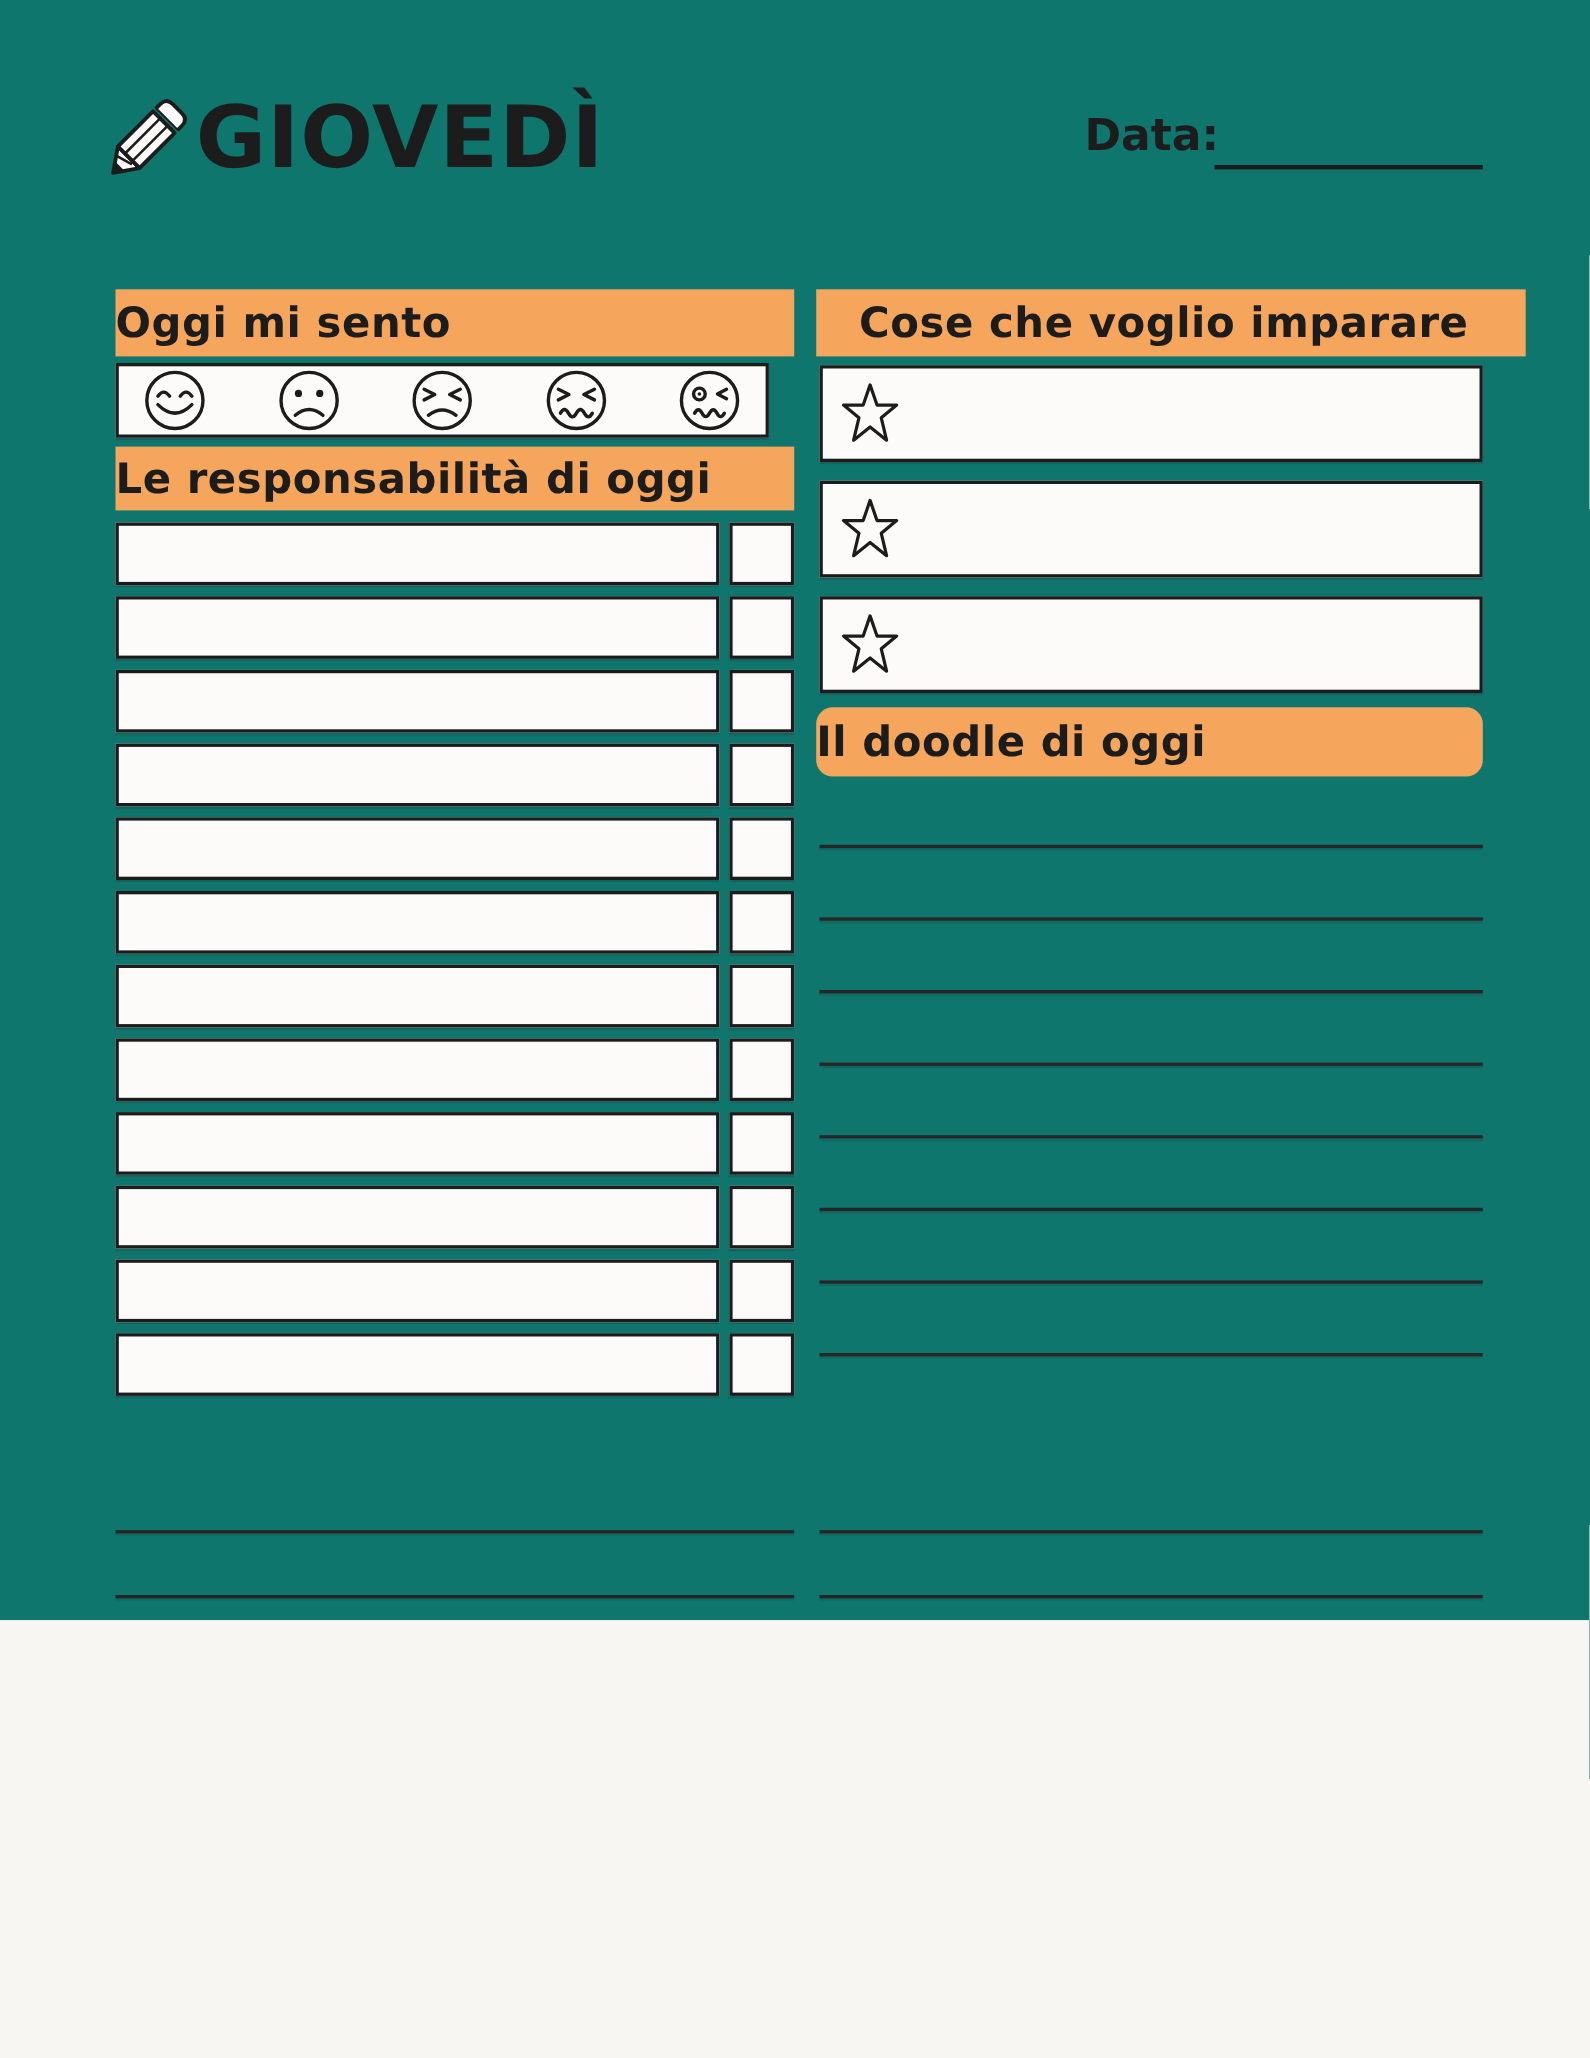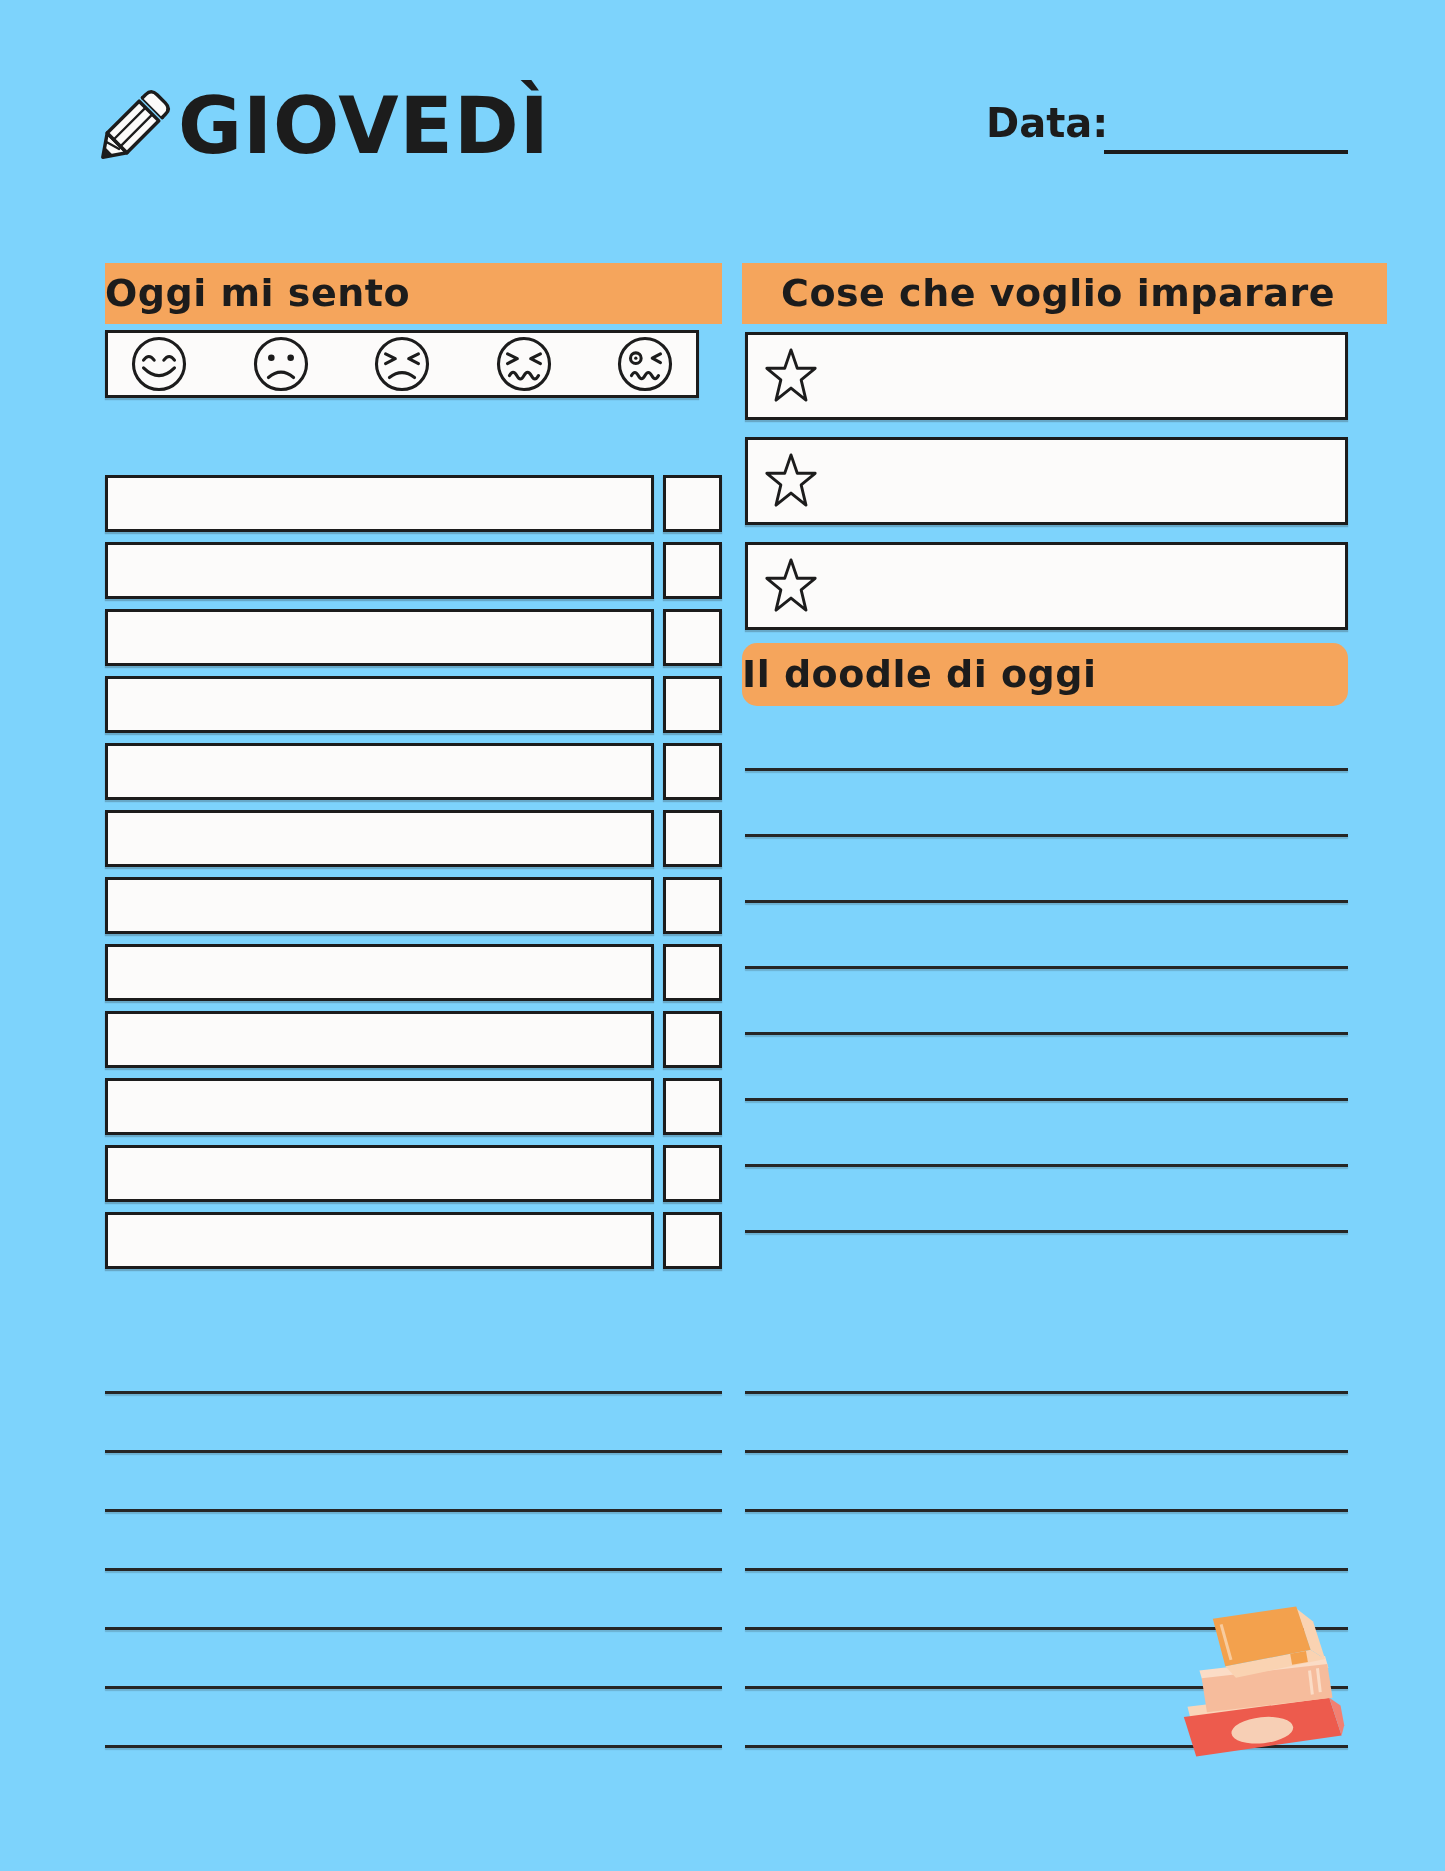--- a/index.html
+++ b/index.html
@@ -1,16 +1,16 @@
 <!DOCTYPE html>
 <html><head>
 <meta charset="utf-8">
 <style>
   html,body{margin:0;padding:0;background:#F7F6F3;}
-  .page{position:relative;width:1445px;height:1871px;background:#7dd3fc;
+  .page{position:relative;width:1445px;height:1473px;background:#0f766e;
         font-family:"DejaVu Sans",sans-serif;color:#1C1C1C;overflow:hidden;}
   .hdr{position:absolute;font-weight:700;font-size:38px;text-align:left;
        color:#1C1C1C;letter-spacing:.5px;}
   .hdr.orange{background:#F5A55C;}
   .hdr.coral{background:#F4806C;}
   #pencil-wrap{position:absolute;left:84px;top:78px;width:96px;height:100px;}
   #page-title{position:absolute;left:178px;top:80px;font-size:78px;font-weight:700;
               letter-spacing:1px;line-height:1.2;}
   #date-label{position:absolute;left:986px;top:100px;font-size:40px;font-weight:700;}
   #date-line{position:absolute;left:1104px;top:118px;width:244px;height:32px;
@@ -105,20 +105,21 @@
       <svg class="face" viewBox="0 0 60 60" fill="none" stroke="#1c1c1c" stroke-width="3.2" stroke-linecap="round" stroke-linejoin="round">
         <circle cx="30" cy="30" r="26.4" fill="#FCFBFA"></circle>
         <circle cx="20.5" cy="24" r="5.5"></circle>
         <circle cx="20.5" cy="24" r="1.7" fill="#1c1c1c" stroke="none"></circle>
         <path d="M46,19.5 L37.5,24 L46,28.5"></path>
         <path d="M16,42 q3.5,-6.5 7,0 q3.5,6.5 7,0 q3.5,-6.5 7,0 q3.5,6.5 7,0"></path>
       </svg>
     </span>
   </div>
 
+  <div class="hdr orange" id="resp-header">Le responsabilità di oggi</div>
   <div id="resp-rows">
       <div class="task-row">
         <div class="task-input"></div>
         <div class="task-check"></div>
       </div>
       <div class="task-row">
         <div class="task-input"></div>
         <div class="task-check"></div>
       </div>
       <div class="task-row">

